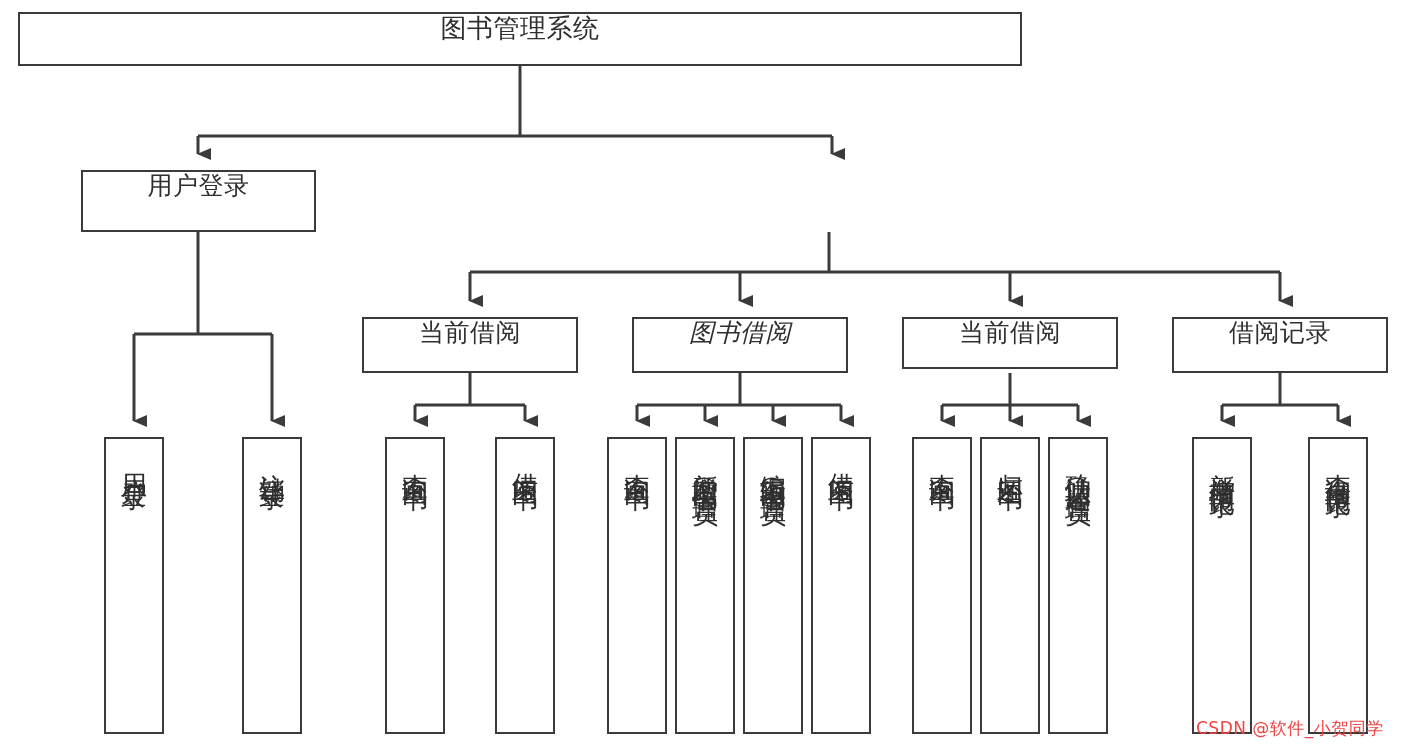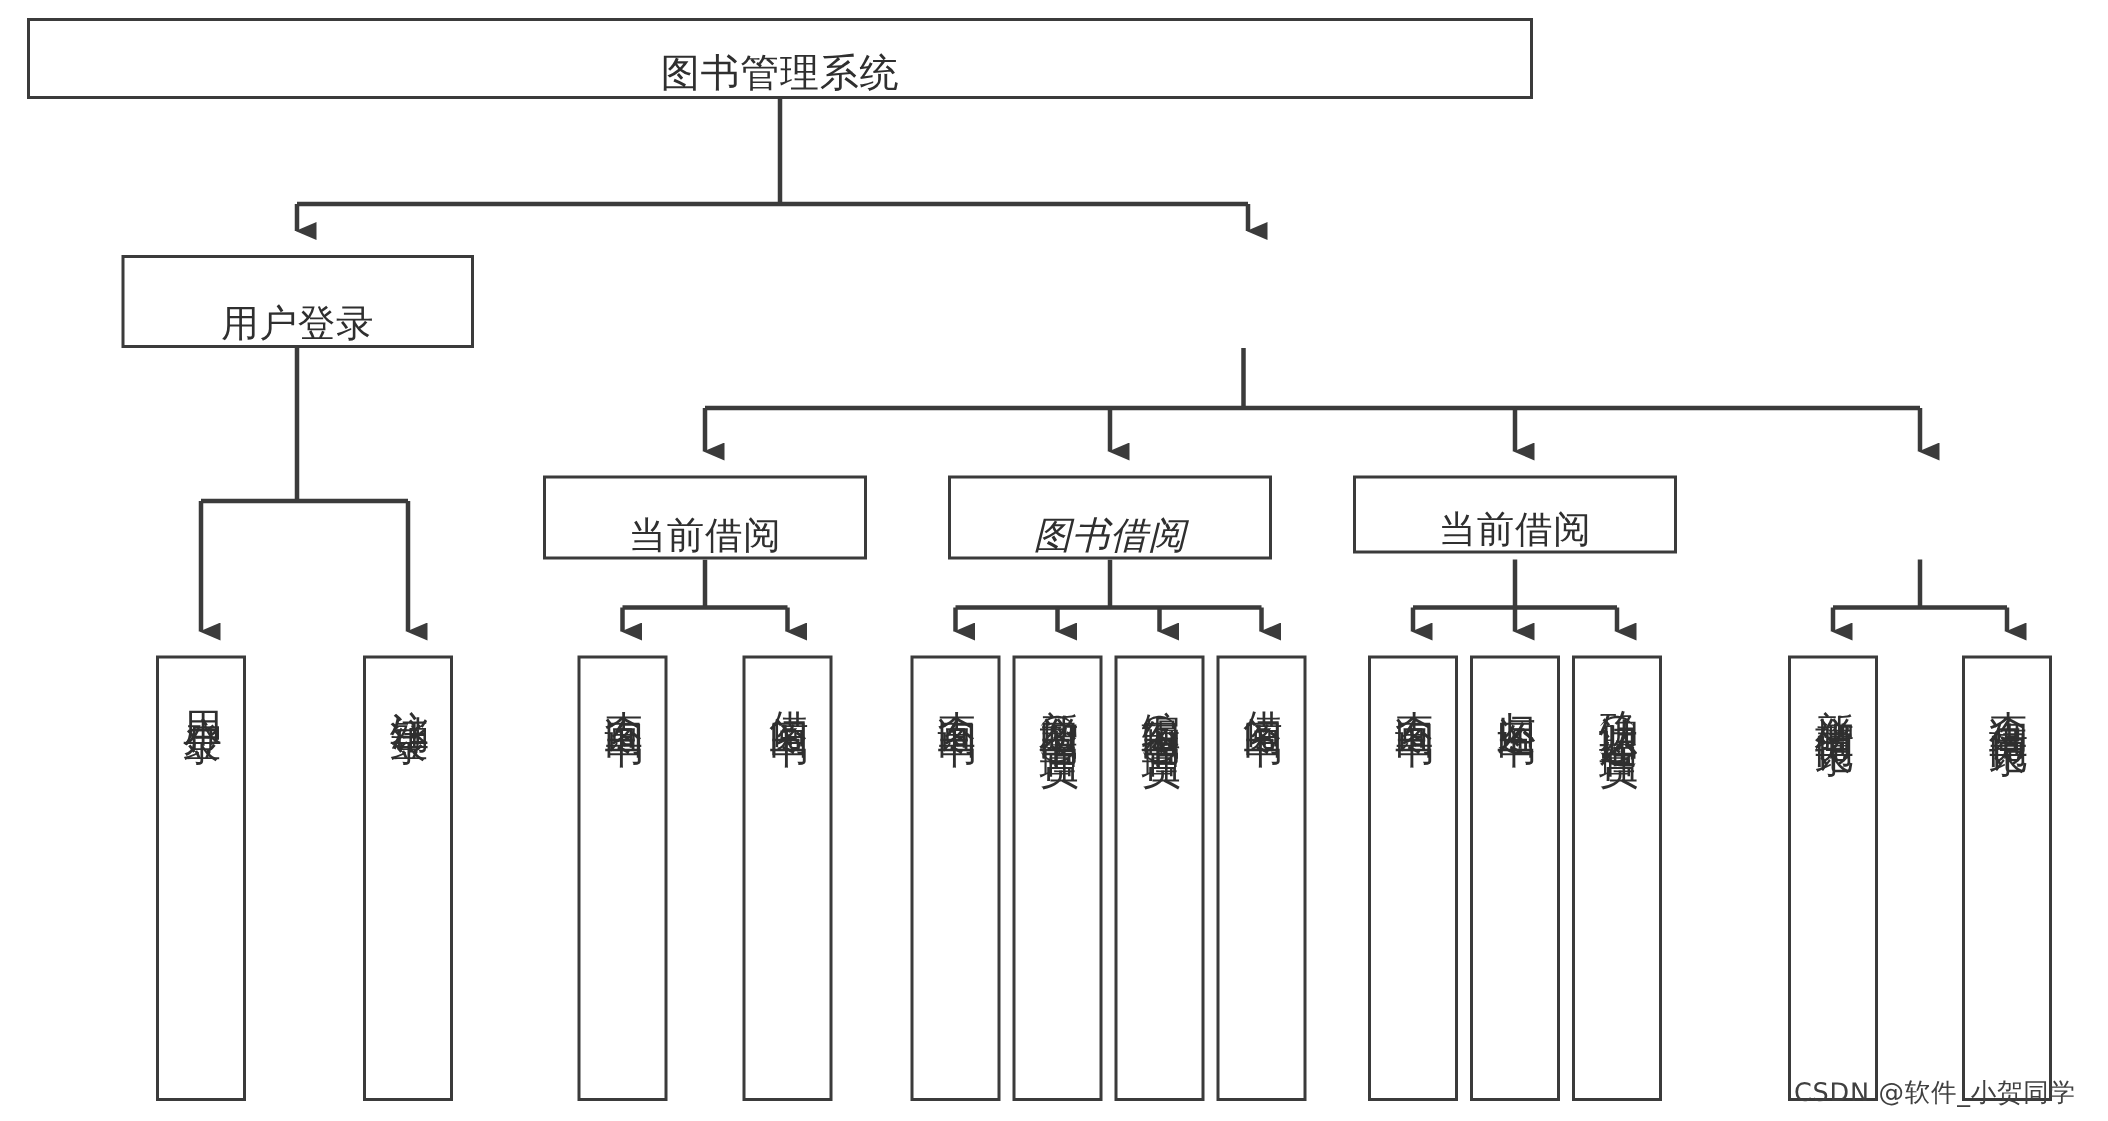--- a/index.html
+++ b/index.html
@@ -21,21 +21,21 @@
     width:1405px;
     height:747px;
     pointer-events:none;
   }
   .node{
     position:absolute;
     box-sizing:border-box;
     background:#ffffff;
     border:2.4px solid #3b3b3b;
     display:flex;
-    align-items:flex-end;
+    align-items:flex-start;
     justify-content:center;
     z-index:2;
   }
   .node .label{
     color:#2f2f2f;
     line-height:1.12;
     letter-spacing:0.5px;
     white-space:nowrap;
     text-align:center;
   }
@@ -54,21 +54,21 @@
     writing-mode:vertical-rl;
     text-orientation:upright;
     font-size:26px;
     line-height:1.04;
     letter-spacing:4px;
     white-space:nowrap;
   }
   .watermark{
     position:absolute;
     font-size:17px;
-    color:#404040;
+    color:#ef4444;
     letter-spacing:0.5px;
     white-space:nowrap;
     z-index:5;
     font-family:"DejaVu Sans","Liberation Sans",sans-serif;
   }
 </style>
 </head>
 <body>
 
 <div id="canvas">
@@ -133,20 +133,23 @@
 
   <div class="node horiz" style="left:362px;top:317px;width:216px;height:56px;">
     <span class="label">当前借阅</span>
   </div>
   <div class="node horiz" style="left:632px;top:317px;width:216px;height:56px;font-style:italic;">
     <span class="label">图书借阅</span>
   </div>
   <div class="node horiz" style="left:902px;top:317px;width:216px;height:52px;">
     <span class="label">当前借阅</span>
   </div>
+  <div class="node horiz" style="left:1172px;top:317px;width:216px;height:56px;">
+    <span class="label">借阅记录</span>
+  </div>
 
   <div class="node leaf" style="left:104px;top:437px;width:60px;height:297px;">
     <span class="label">用户登录</span>
   </div>
   <div class="node leaf" style="left:242px;top:437px;width:60px;height:297px;">
     <span class="label">注销登录</span>
   </div>
 
   <div class="node leaf" style="left:385px;top:437px;width:60px;height:297px;">
     <span class="label">查询图书</span>

